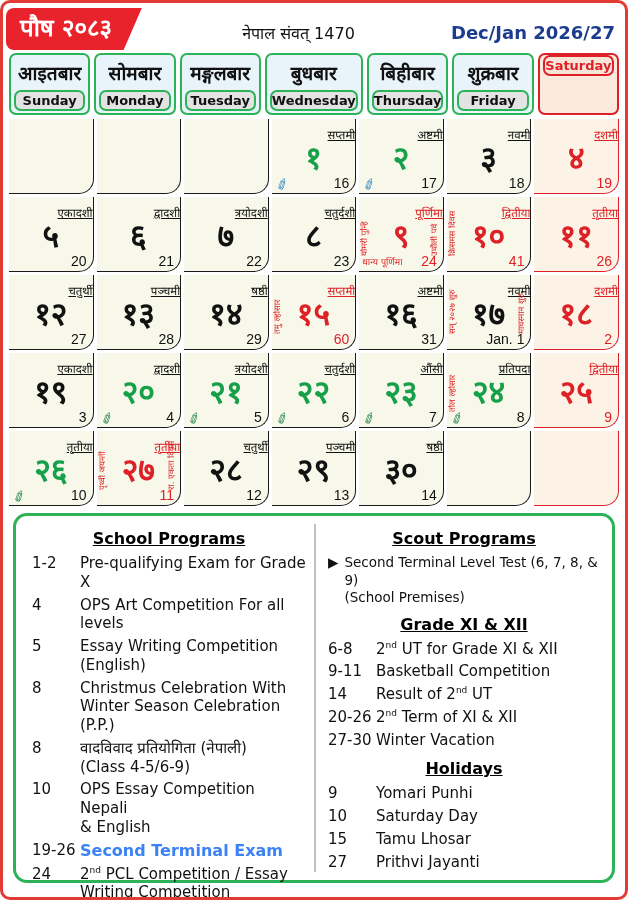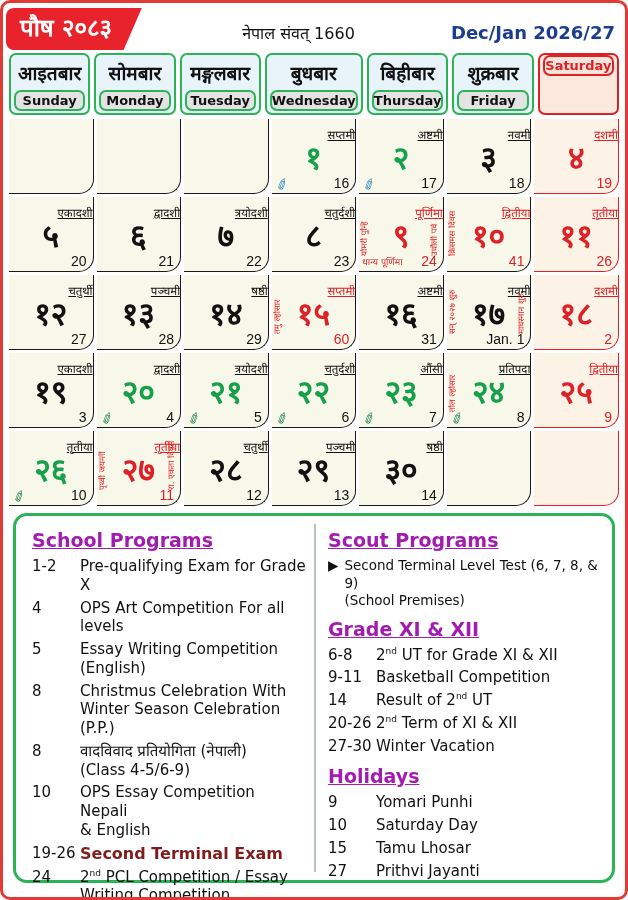--- a/index.html
+++ b/index.html
@@ -38,38 +38,38 @@
   .vl{left:1px}.vr{right:2px}
   .bnote{position:absolute;left:3px;bottom:3px;font-size:9px;color:#dd2127;white-space:nowrap;}
   .pen{position:absolute;left:5px;bottom:2px;font-size:15px;transform:rotate(-115deg);line-height:1;}
   .pen.blue{color:#2e86c1}.pen.green{color:#1e8449}
   
   .info{display:flex;margin:7px 10px 0;border:3px solid #2db357;border-radius:14px;height:370px;
         box-sizing:border-box;padding:8px 4px 8px 8px;}
   .col{box-sizing:border-box;padding:2px 8px;}
   .col.left{width:50%;border-right:2px solid #b9c4bb;}
   .col.right{flex:1;padding-left:12px;}
-  .ptitle{color:#a21caf;font-weight:bold;font-size:19px;text-decoration:underline;margin:3px 0 6px;}
+  .ptitle{color:#000000;font-weight:bold;font-size:16px;text-decoration:underline;margin:3px 0 6px;text-align:center;}
   .pitem{display:flex;font-size:15px;margin:4px 0;line-height:1.25;color:#111;}
   .pnum{width:48px;flex-shrink:0;}
   .ptext{white-space:pre-line;}
-  .pitem.green .ptext{color:#7f1d1d;font-weight:bold;font-size:16px;}
+  .pitem.green .ptext{color:#3b82f6;font-weight:bold;font-size:16px;}
   .bullet{display:flex;font-size:13.5px;margin:2px 0 8px;color:#111;line-height:1.3;}
   .bullet .tri{margin-right:6px;color:#111;}
   .bullet .ptext{white-space:pre-line;}
   sup{font-size:9px;}
 </style>
 </head>
 <body>
 
 <div class="page">
 
   <div class="hdr">
     <div class="banner">पौष २०८३</div>
-    <div class="sambat">नेपाल संवत् 1660</div>
+    <div class="sambat">नेपाल संवत् 1470</div>
     <div class="engrange">Dec/Jan 2026/27</div>
   </div>
 
   <div class="wdrow">
       <div class="wd">
         <div class="wd-nep">आइतबार</div>
         <div class="wd-eng">Sunday</div>
       </div>
       <div class="wd">
         <div class="wd-nep">सोमबार</div>

